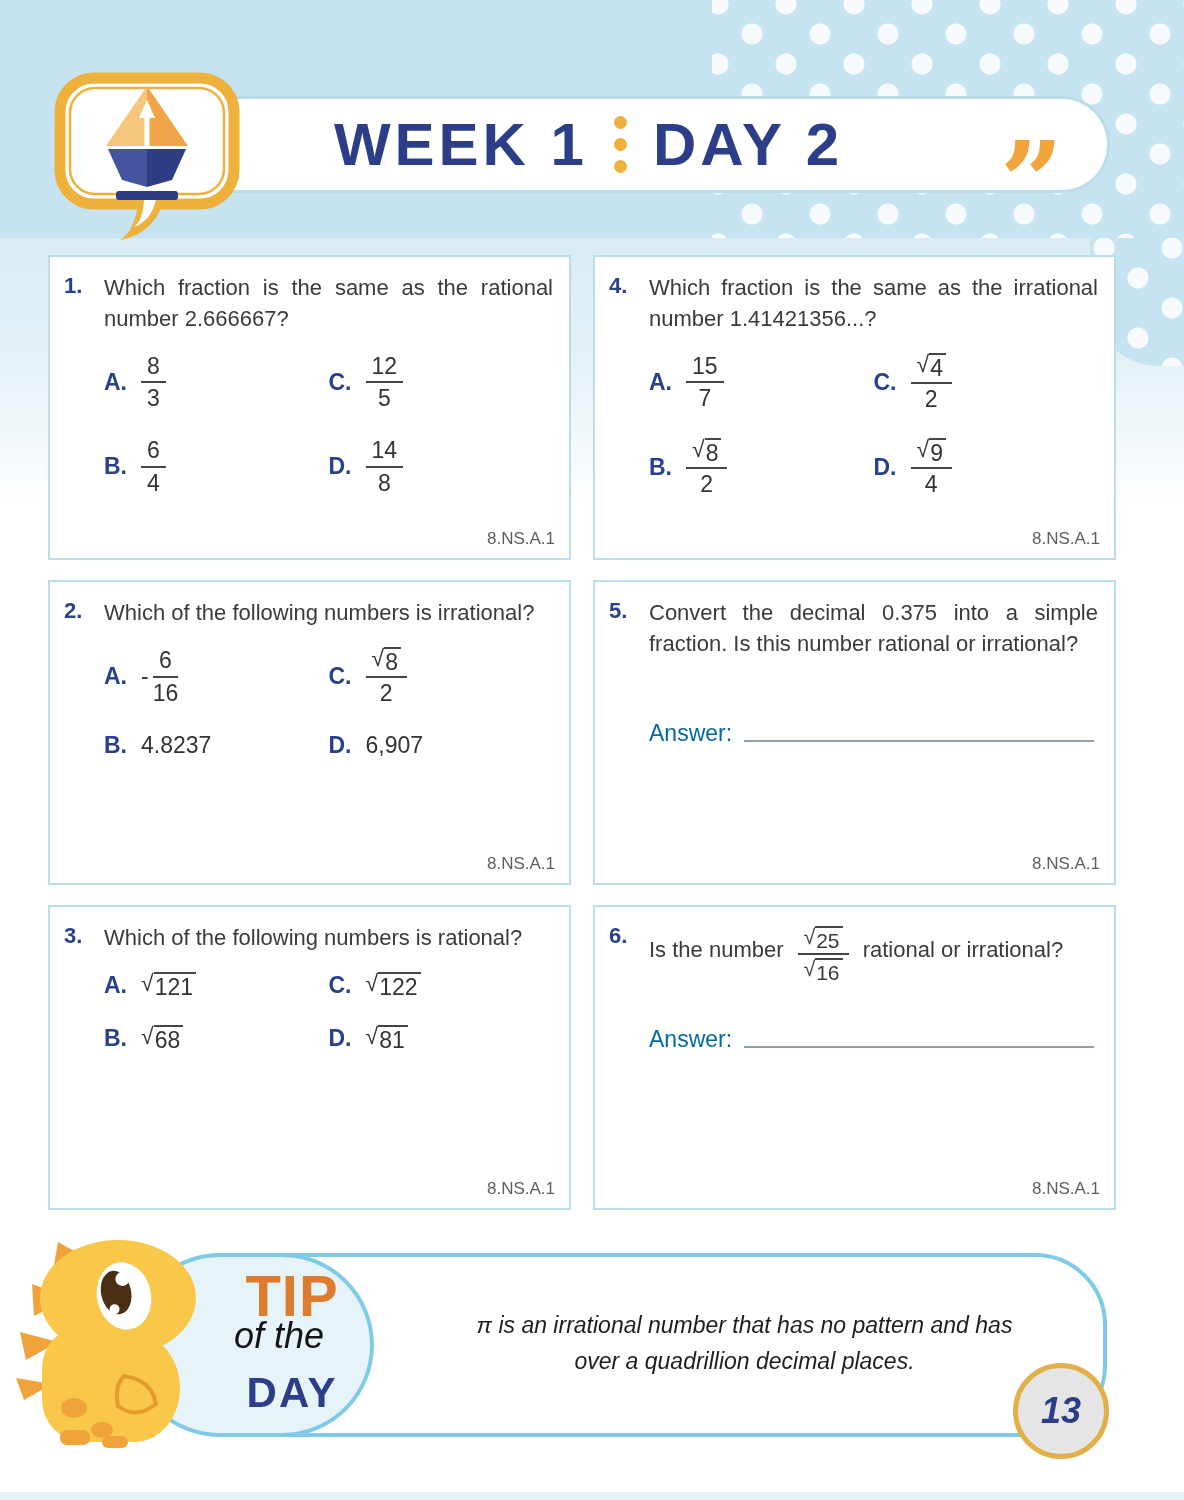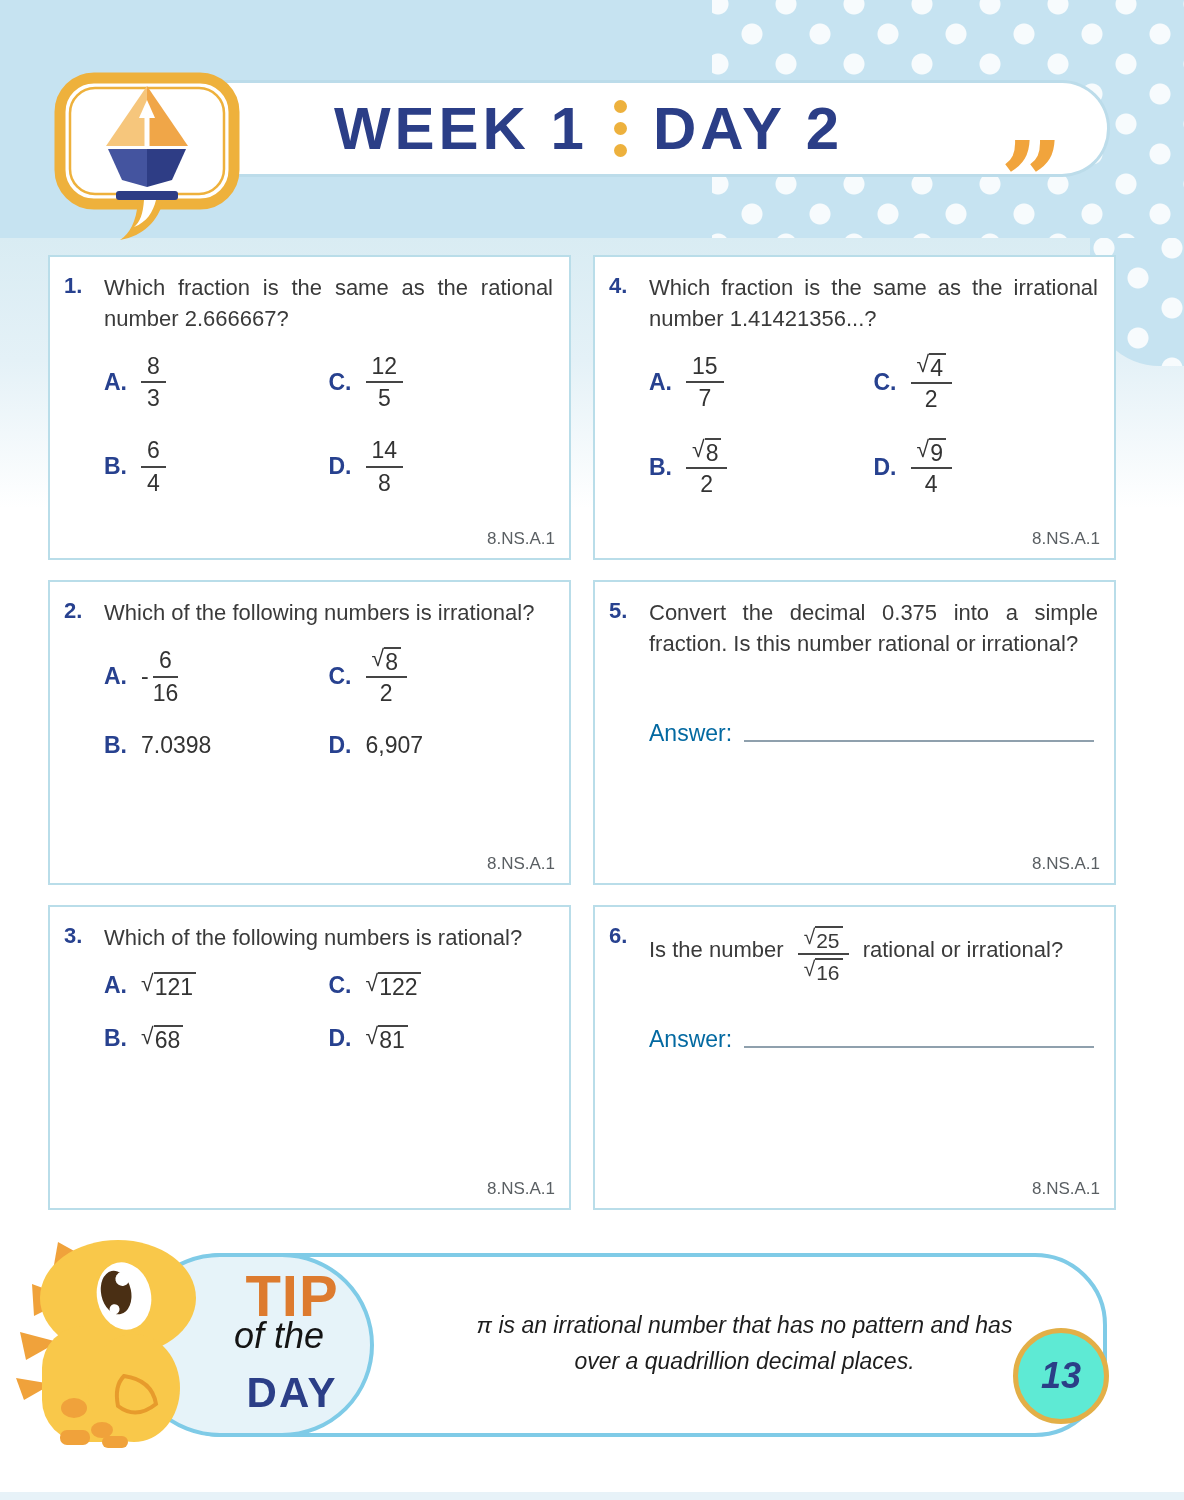--- a/index.html
+++ b/index.html
@@ -13,21 +13,21 @@
     background-image:radial-gradient(circle,rgba(255,255,255,.85) 10px,rgba(255,255,255,0) 11px),
                      radial-gradient(circle,rgba(255,255,255,.85) 10px,rgba(255,255,255,0) 11px);
     background-size:68px 60px,68px 60px;background-position:6px 4px,40px 34px;}
   .band-ext{position:absolute;left:1090px;top:238px;width:94px;height:128px;background-color:#c6e3f1;
     border-bottom-left-radius:70px;
     background-image:radial-gradient(circle,rgba(255,255,255,.85) 10px,rgba(255,255,255,0) 11px),
                      radial-gradient(circle,rgba(255,255,255,.85) 10px,rgba(255,255,255,0) 11px);
     background-size:68px 60px,68px 60px;background-position:14px 10px,48px 40px;}
   .bottom-strip{position:absolute;left:0;top:1492px;width:1184px;height:8px;background:#e7f2f8;}
   
-  .title-bar{position:absolute;left:150px;top:80px;width:960px;height:97px;background:#ffffff;
+  .title-bar{position:absolute;left:150px;top:96px;width:960px;height:97px;background:#ffffff;
     border:3px solid #bcdcea;border-left:none;border-radius:0 48px 48px 0;box-sizing:border-box;
     display:flex;align-items:center;justify-content:center;gap:26px;padding-right:80px;z-index:2;}
   .title-week,.title-day{font-size:60px;font-weight:800;color:#2b3e87;letter-spacing:4px;line-height:1;}
   .sep-dots{display:flex;flex-direction:column;gap:9px;}
   .sep-dots i{width:13px;height:13px;border-radius:50%;background:#edb13d;}
   .logo-wrap{position:absolute;left:52px;top:70px;width:190px;height:175px;z-index:3;}
   .quote{position:absolute;left:1000px;top:128px;font-family:"DejaVu Serif",serif;font-weight:bold;
     font-size:110px;line-height:1;color:#f1a43c;z-index:2;}
   
   .qgrid{position:absolute;left:48px;top:255px;width:1068px;display:grid;z-index:4;
@@ -56,22 +56,22 @@
     border:4px solid #7fcbe7;border-radius:72px;box-sizing:border-box;z-index:1;}
   .tip-inner{position:absolute;left:128px;top:1253px;width:246px;height:184px;background:#e6f3f9;
     border:4px solid #7fcbe7;border-radius:92px;box-sizing:border-box;z-index:2;}
   .tip-title{position:absolute;left:212px;top:1268px;width:160px;text-align:center;z-index:3;}
   .tip-t1{font-size:58px;font-weight:800;color:#dd7b2f;line-height:.95;letter-spacing:1px;display:block;text-align:center;}
   .tip-t2{font-style:italic;font-size:36px;color:#141414;display:block;margin:-8px 0 16px -26px;}
   .tip-t3{font-size:42px;font-weight:800;color:#2b3e87;letter-spacing:2px;display:block;margin-top:-4px;}
   .tip-text{position:absolute;left:452px;top:1308px;width:585px;font-style:italic;font-size:23px;
     color:#1d1d1d;line-height:1.55;z-index:3;text-align:center;}
   .dino{position:absolute;left:6px;top:1236px;width:222px;height:212px;z-index:4;}
-  .page-circle{position:absolute;left:1013px;top:1328px;width:96px;height:96px;border:5px solid #e3af47;
-    background:#5eead4;border-radius:50%;box-sizing:border-box;display:flex;align-items:center;
+  .page-circle{position:absolute;left:1013px;top:1363px;width:96px;height:96px;border:5px solid #e3af47;
+    background:#e5e5e5;border-radius:50%;box-sizing:border-box;display:flex;align-items:center;
     justify-content:center;z-index:5;}
   .page-circle span{font-size:36px;font-weight:bold;font-style:italic;color:#2b3e87;}
 </style>
 </head>
 <body>
 
 <div class="page">
 
   <div class="band"></div>
   <div class="upper-bg"></div>
@@ -238,21 +238,21 @@
                     <span class="sqsign">√</span>
                     <span class="rad">8</span>
                   </span>
                 </span>
                 <span class="fden">2</span>
               </span>
             </span>
           </span>
           <span class="opt">
             <span class="olabel">B.</span>
-            <span class="oval">7.0398</span>
+            <span class="oval">4.8237</span>
           </span>
           <span class="opt">
             <span class="olabel">D.</span>
             <span class="oval">6,907</span>
           </span>
         </div>
         <span class="tag">8.NS.A.1</span>
       </div>
       <div class="card">
         <div class="qrow">

